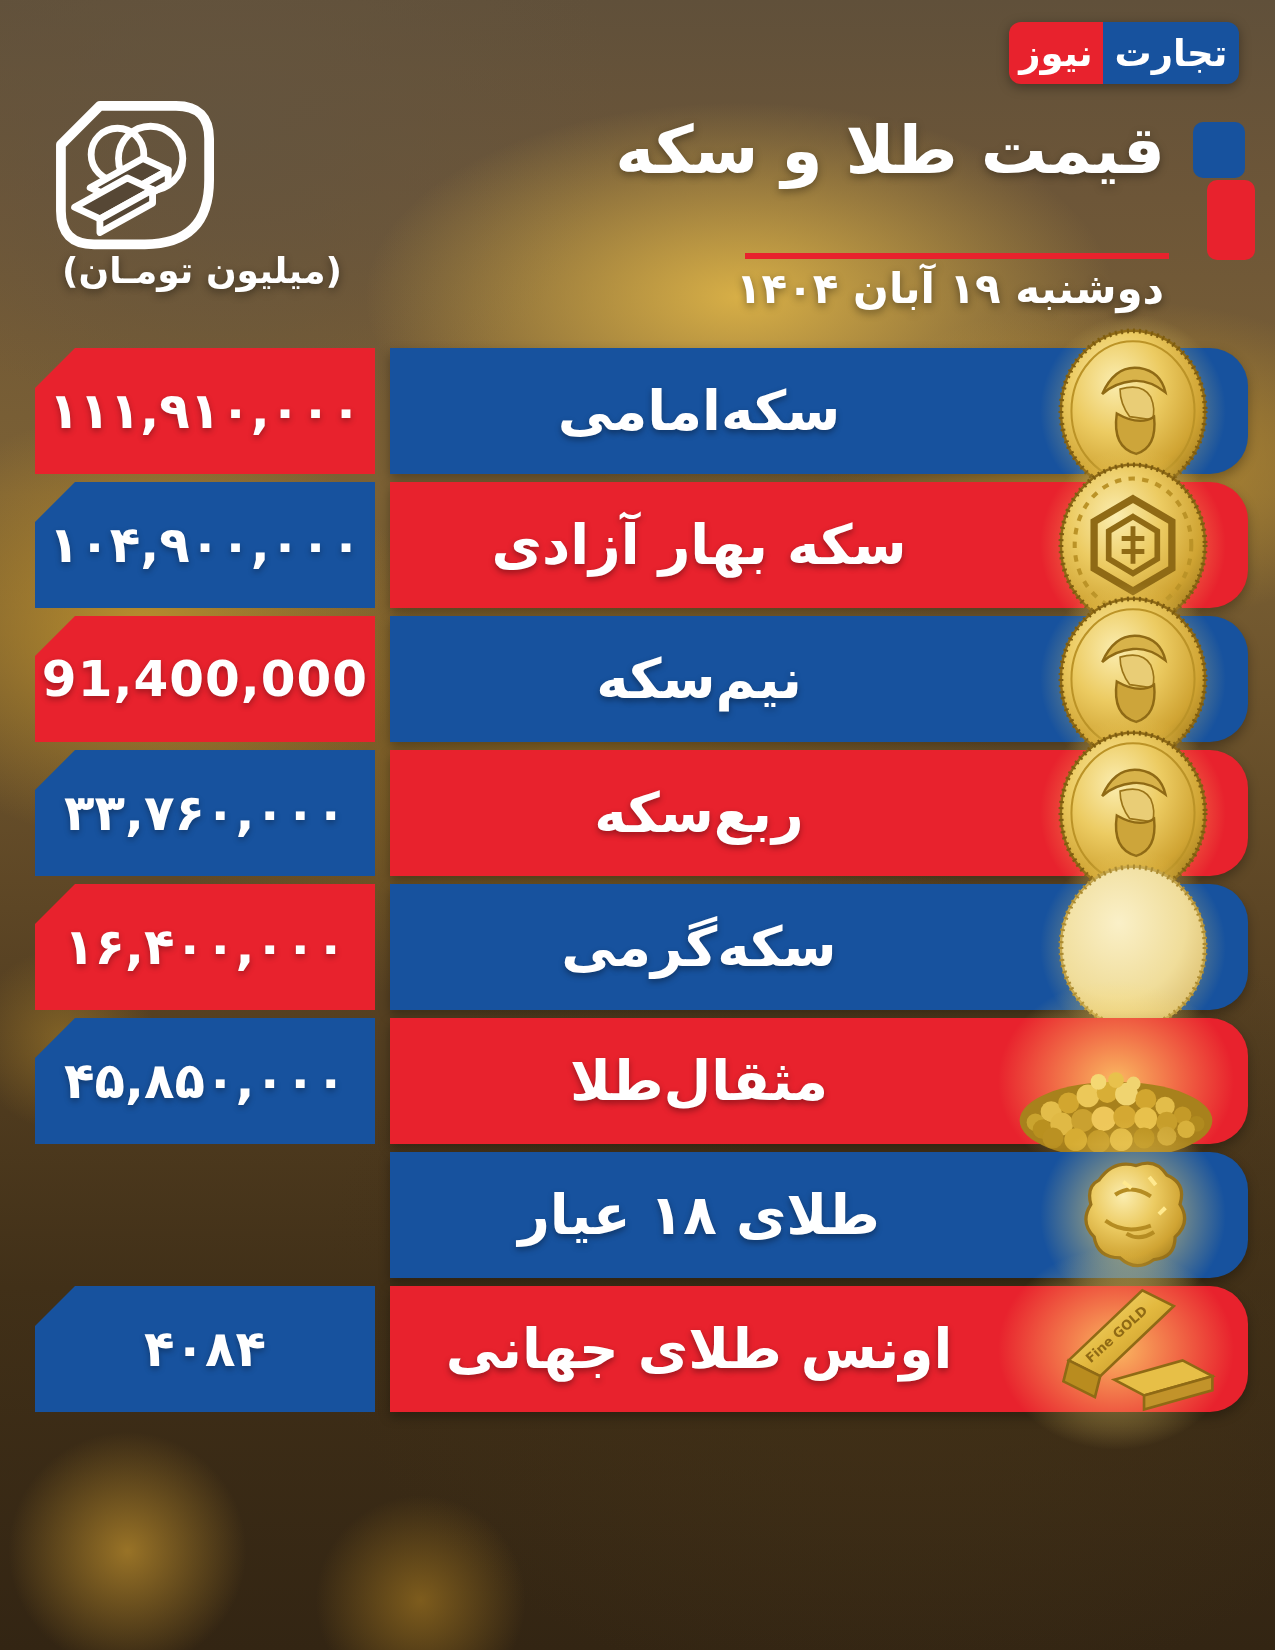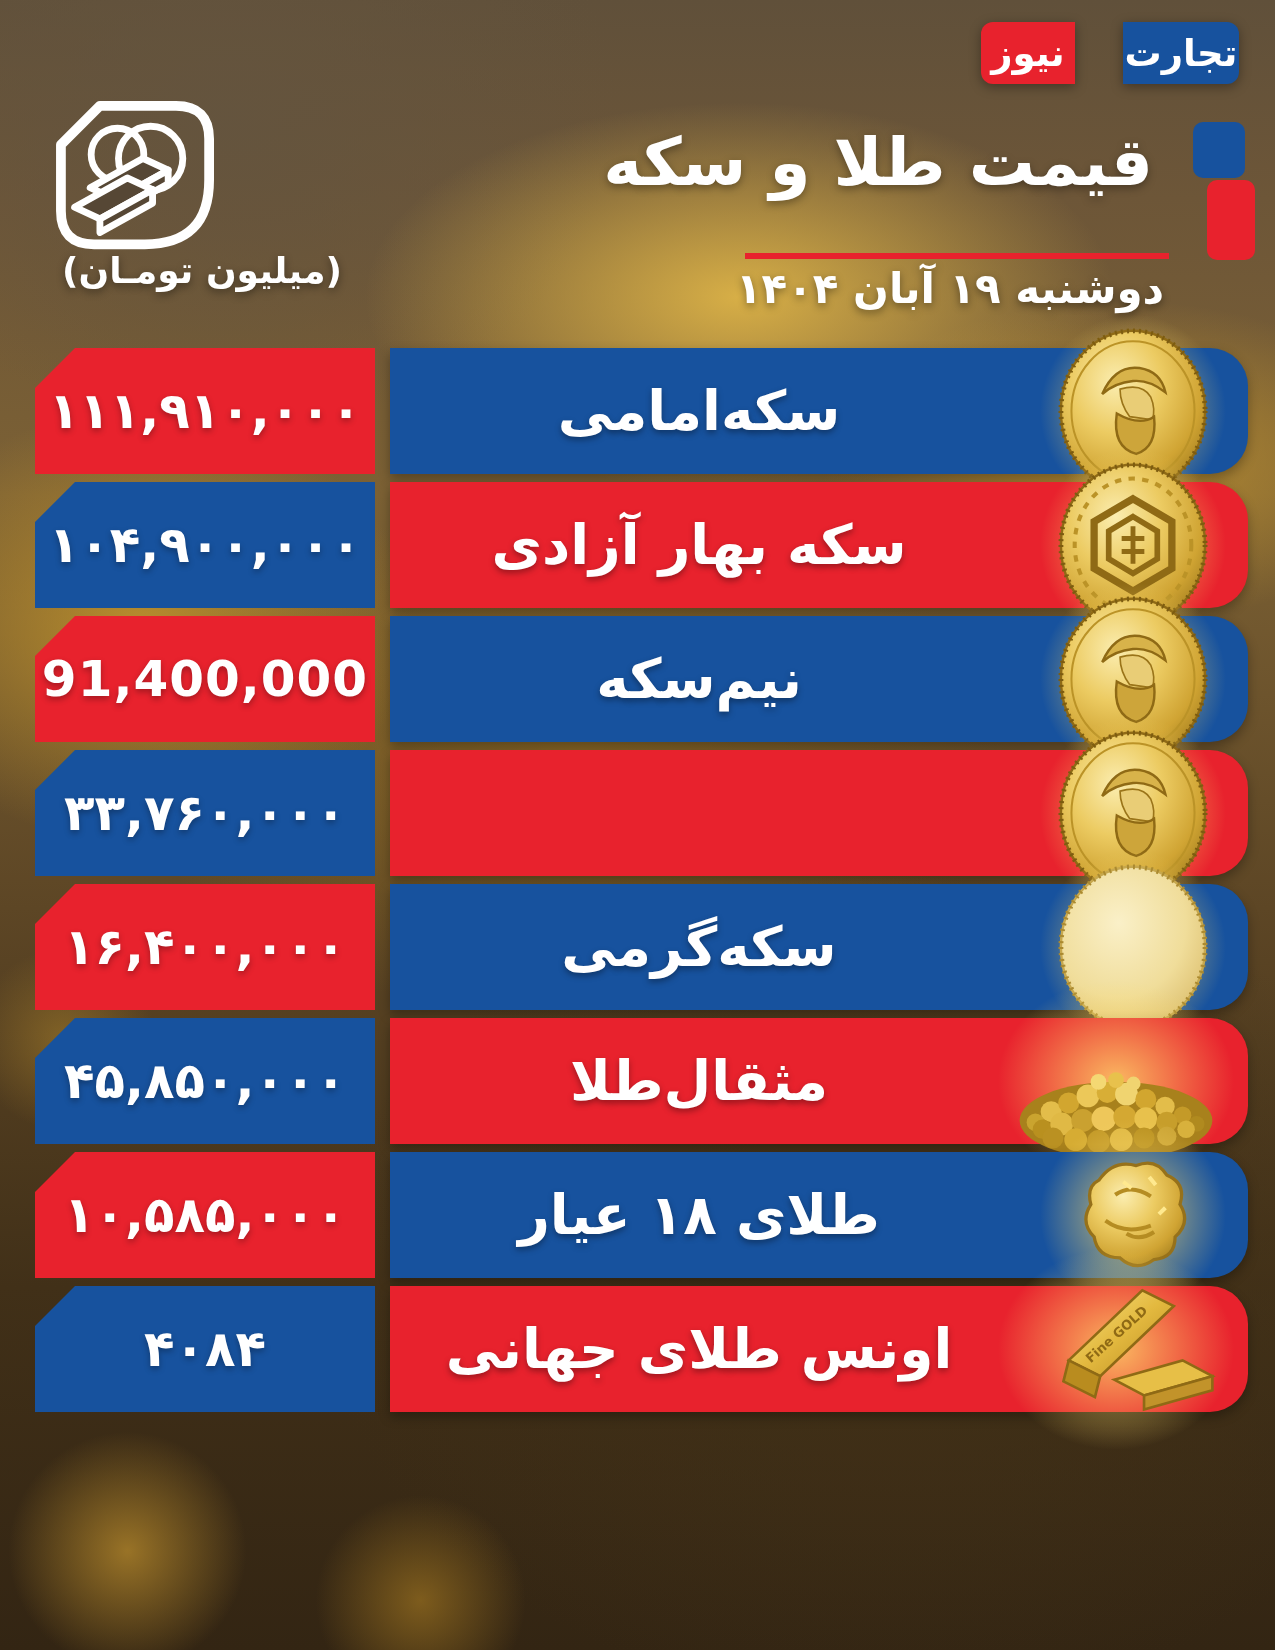--- a/index.html
+++ b/index.html
@@ -14,25 +14,25 @@
     radial-gradient(ellipse 430px 230px at 88% 28%, rgba(198,152,48,.8), rgba(198,152,48,0) 70%),
     radial-gradient(ellipse 390px 310px at 11% 38%, rgba(196,150,45,.85), rgba(196,150,45,0) 70%),
     radial-gradient(ellipse 620px 360px at 45% 46%, rgba(158,118,34,.6), rgba(158,118,34,0) 72%),
     radial-gradient(ellipse 520px 420px at 18% 7%, rgba(100,84,62,.95), rgba(100,84,62,0) 75%),
     radial-gradient(ellipse 720px 520px at 70% 78%, rgba(66,49,23,.85), rgba(66,49,23,0) 80%),
     linear-gradient(180deg,#60503a 0%,#6d5638 12%,#7c6134 30%,#5d4625 55%,#413018 78%,#332513 100%);}
   
   .logo{position:absolute;top:22px;right:36px;display:flex;filter:drop-shadow(0 3px 6px rgba(0,0,0,.35));}
   .logo-seg{height:62px;display:flex;align-items:center;justify-content:center;color:#fff;font-size:37px;}
   .logo-red{background:var(--red);width:94px;border-radius:12px 0 0 12px;}
-  .logo-blue{background:var(--blue);width:116px;border-radius:0 12px 12px 0;margin-left:48px;}
+  .logo-blue{background:var(--blue);width:136px;border-radius:0 12px 12px 0;}
   .accent{position:absolute;border-radius:10px;}
   .accent-blue{left:1193px;top:122px;width:52px;height:56px;background:var(--blue);}
   .accent-red{left:1207px;top:180px;width:48px;height:80px;background:var(--red);}
-  .title{position:absolute;top:112px;right:110px;margin:12px;color:#fff;font-size:66px;direction:rtl;
+  .title{position:absolute;top:112px;right:110px;margin:0;color:#fff;font-size:66px;direction:rtl;
          text-shadow:0 3px 8px rgba(0,0,0,.35);white-space:nowrap;}
   .underline{position:absolute;left:745px;top:253px;width:424px;height:6px;background:var(--red);}
   .date{position:absolute;left:710px;top:264px;width:480px;text-align:center;color:#fff;font-size:42px;
         direction:rtl;text-shadow:0 3px 8px rgba(0,0,0,.4);white-space:nowrap;}
   .unit-icon{position:absolute;left:52px;top:98px;width:168px;height:156px;}
   .unit-icon svg{width:100%;height:100%;}
   .unit-note{position:absolute;left:12px;top:250px;width:380px;text-align:center;color:#fff;font-size:36px;
              direction:rtl;text-shadow:0 3px 8px rgba(0,0,0,.4);white-space:nowrap;}
   
   .rows{position:absolute;top:348px;left:0;right:0;display:flex;flex-direction:column;gap:20px;}
@@ -124,20 +124,21 @@
               <use href="#sym-coin-face" width="100%" height="100%"></use>
             </svg></span>
     </div>
   </section>
 
   <section class="row">
     <div class="price-box blue">
       <span class="price" dir="ltr">۳۳,۷۶۰,۰۰۰</span>
     </div>
     <div class="label-bar red">
+      <span class="label">ربع‌سکه</span>
       <span class="coin-wrap"><svg class="coin-svg">
               <use href="#sym-coin-face" width="100%" height="100%"></use>
             </svg></span>
     </div>
   </section>
 
   <section class="row">
     <div class="price-box red">
       <span class="price" dir="ltr">۱۶,۴۰۰,۰۰۰</span>
     </div>
@@ -155,23 +156,20 @@
     </div>
     <div class="label-bar red">
       <span class="label">مثقال‌طلا</span>
       <span class="coin-wrap wide"><svg class="coin-svg">
               <use href="#sym-granules" width="100%" height="100%"></use>
             </svg></span>
     </div>
   </section>
 
   <section class="row">
-    <div class="price-box red">
-      <span class="price" dir="ltr">۱۰,۵۸۵,۰۰۰</span>
-    </div>
     <div class="label-bar blue">
       <span class="label">طلای ۱۸ عیار</span>
       <span class="coin-wrap"><svg class="coin-svg">
               <use href="#sym-nugget" width="100%" height="100%"></use>
             </svg></span>
     </div>
   </section>
 
   <section class="row">
     <div class="price-box blue">

